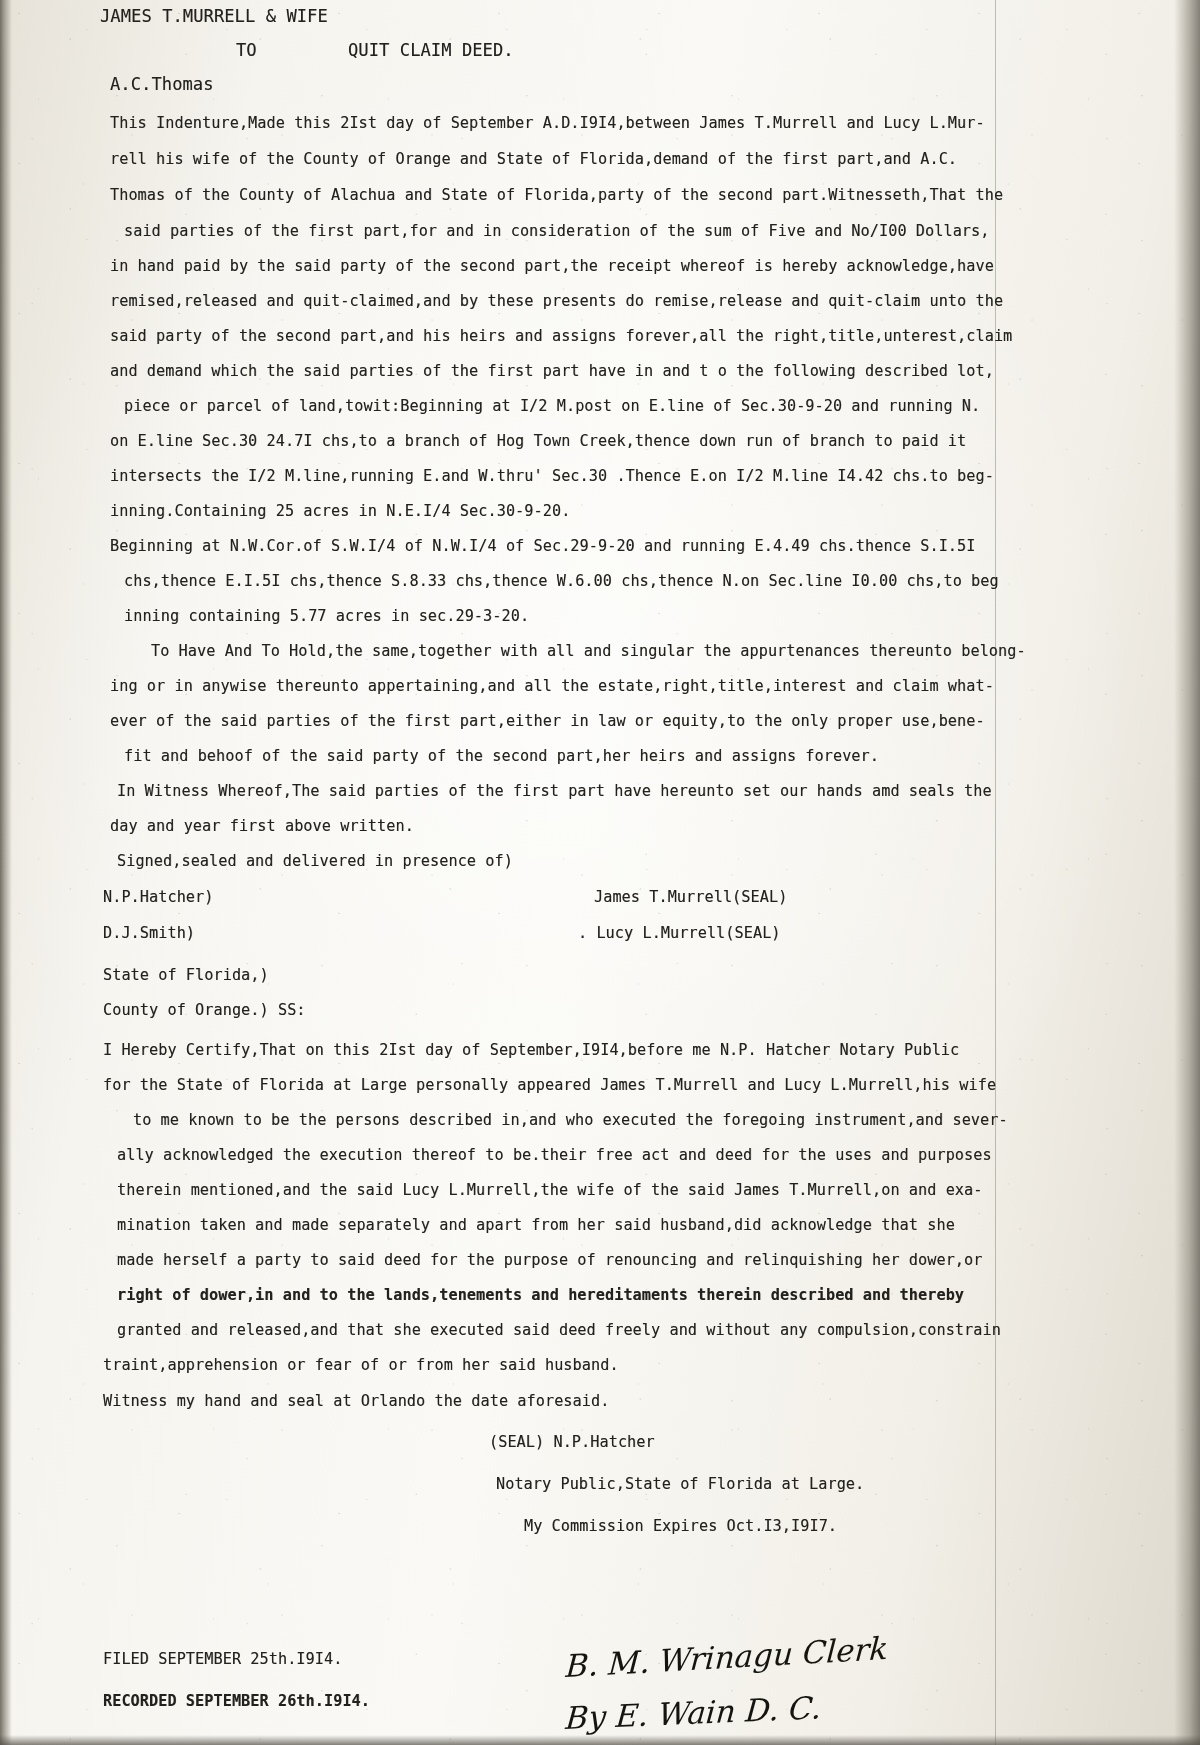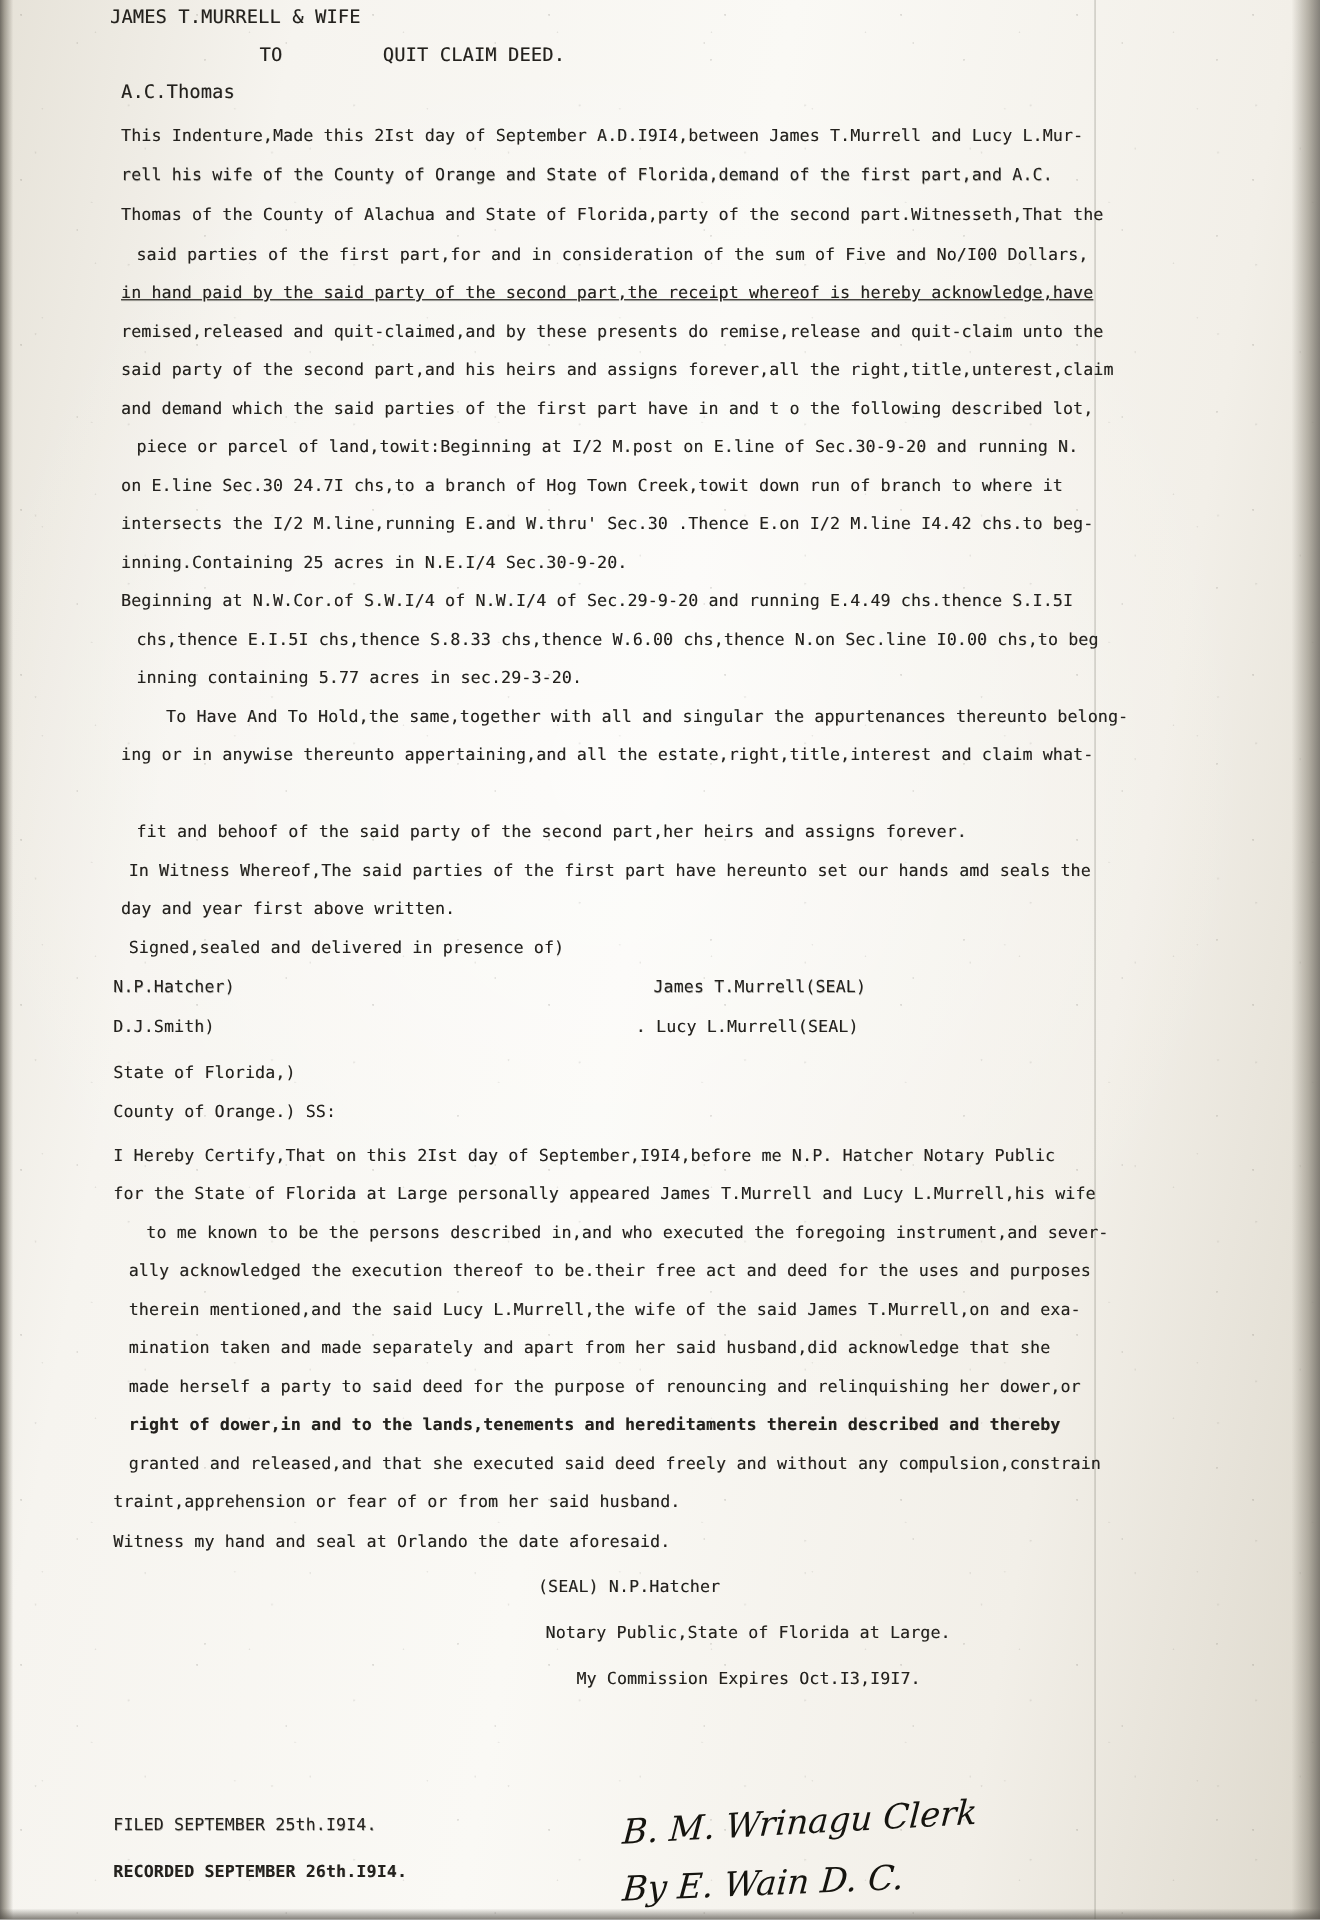--- a/index.html
+++ b/index.html
@@ -111,33 +111,34 @@
 
     <div class="tl hdr" style="left:100px; top:8px;">JAMES T.MURRELL &amp; WIFE</div>
     <div class="tl hdr" style="left:236px; top:42px;">TO</div>
     <div class="tl hdr" style="left:348px; top:42px;">QUIT CLAIM DEED.</div>
     <div class="tl hdr" style="left:110px; top:76px;">A.C.Thomas</div>
 
     <div class="tl" style="left:110px; top:116px;">This Indenture,Made this 2Ist day of September A.D.I9I4,between James T.Murrell and Lucy L.Mur-</div>
     <div class="tl" style="left:110px; top:152px;">rell his wife of the County of Orange and State of Florida,demand of the first part,and A.C.</div>
     <div class="tl" style="left:110px; top:188px;">Thomas of the County of Alachua and State of Florida,party of the second part.Witnesseth,That the</div>
     <div class="tl" style="left:124px; top:224px;">said parties of the first part,for and in consideration of the sum of Five and No/I00 Dollars,</div>
-    <div class="tl" style="left:110px; top:259px;text-decoration:underline;">in hand paid by the said party of the second part,the receipt whereof is hereby acknowledge,have</div>
+    <div class="tl" style="left:110px; top:259px;">in hand paid by the said party of the second part,the receipt whereof is hereby acknowledge,have</div>
     <div class="tl" style="left:110px; top:294px;">remised,released and quit-claimed,and by these presents do remise,release and quit-claim unto the</div>
     <div class="tl" style="left:110px; top:329px;">said party of the second part,and his heirs and assigns forever,all the right,title,unterest,claim</div>
     <div class="tl" style="left:110px; top:364px;">and demand which the said parties of the first part have in and t o the following described lot,</div>
     <div class="tl" style="left:124px; top:399px;">piece or parcel of land,towit:Beginning at I/2 M.post on E.line of Sec.30-9-20 and running N.</div>
-    <div class="tl" style="left:110px; top:434px;">on E.line Sec.30 24.7I chs,to a branch of Hog Town Creek,towit down run of branch to where it</div>
+    <div class="tl" style="left:110px; top:434px;">on E.line Sec.30 24.7I chs,to a branch of Hog Town Creek,thence down run of branch to paid it</div>
     <div class="tl" style="left:110px; top:469px;">intersects the I/2 M.line,running E.and W.thru' Sec.30 .Thence E.on I/2 M.line I4.42 chs.to beg-</div>
     <div class="tl" style="left:110px; top:504px;">inning.Containing 25 acres in N.E.I/4 Sec.30-9-20.</div>
     <div class="tl" style="left:110px; top:539px;">Beginning at N.W.Cor.of S.W.I/4 of N.W.I/4 of Sec.29-9-20 and running E.4.49 chs.thence S.I.5I</div>
     <div class="tl" style="left:124px; top:574px;">chs,thence E.I.5I chs,thence S.8.33 chs,thence W.6.00 chs,thence N.on Sec.line I0.00 chs,to beg</div>
     <div class="tl" style="left:124px; top:609px;">inning containing 5.77 acres in sec.29-3-20.</div>
     <div class="tl" style="left:110px; top:644px;margin-left:41px;">To Have And To Hold,the same,together with all and singular the appurtenances thereunto belong-</div>
     <div class="tl" style="left:110px; top:679px;">ing or in anywise thereunto appertaining,and all the estate,right,title,interest and claim what-</div>
+    <div class="tl" style="left:110px; top:714px;">ever of the said parties of the first part,either in law or equity,to the only proper use,bene-</div>
     <div class="tl" style="left:124px; top:749px;">fit and behoof of the said party of the second part,her heirs and assigns forever.</div>
     <div class="tl" style="left:117px; top:784px;">In Witness Whereof,The said parties of the first part have hereunto set our hands amd seals the</div>
     <div class="tl" style="left:110px; top:819px;">day and year first above written.</div>
     <div class="tl" style="left:117px; top:854px;">Signed,sealed and delivered in presence of)</div>
 
     <div class="tl" style="left:103px; top:890px;">N.P.Hatcher)</div>
     <div class="tl" style="left:594px; top:890px;">James T.Murrell(SEAL)</div>
     <div class="tl" style="left:103px; top:926px;">D.J.Smith)</div>
     <div class="tl" style="left:578px; top:926px;">. Lucy L.Murrell(SEAL)</div>
 

